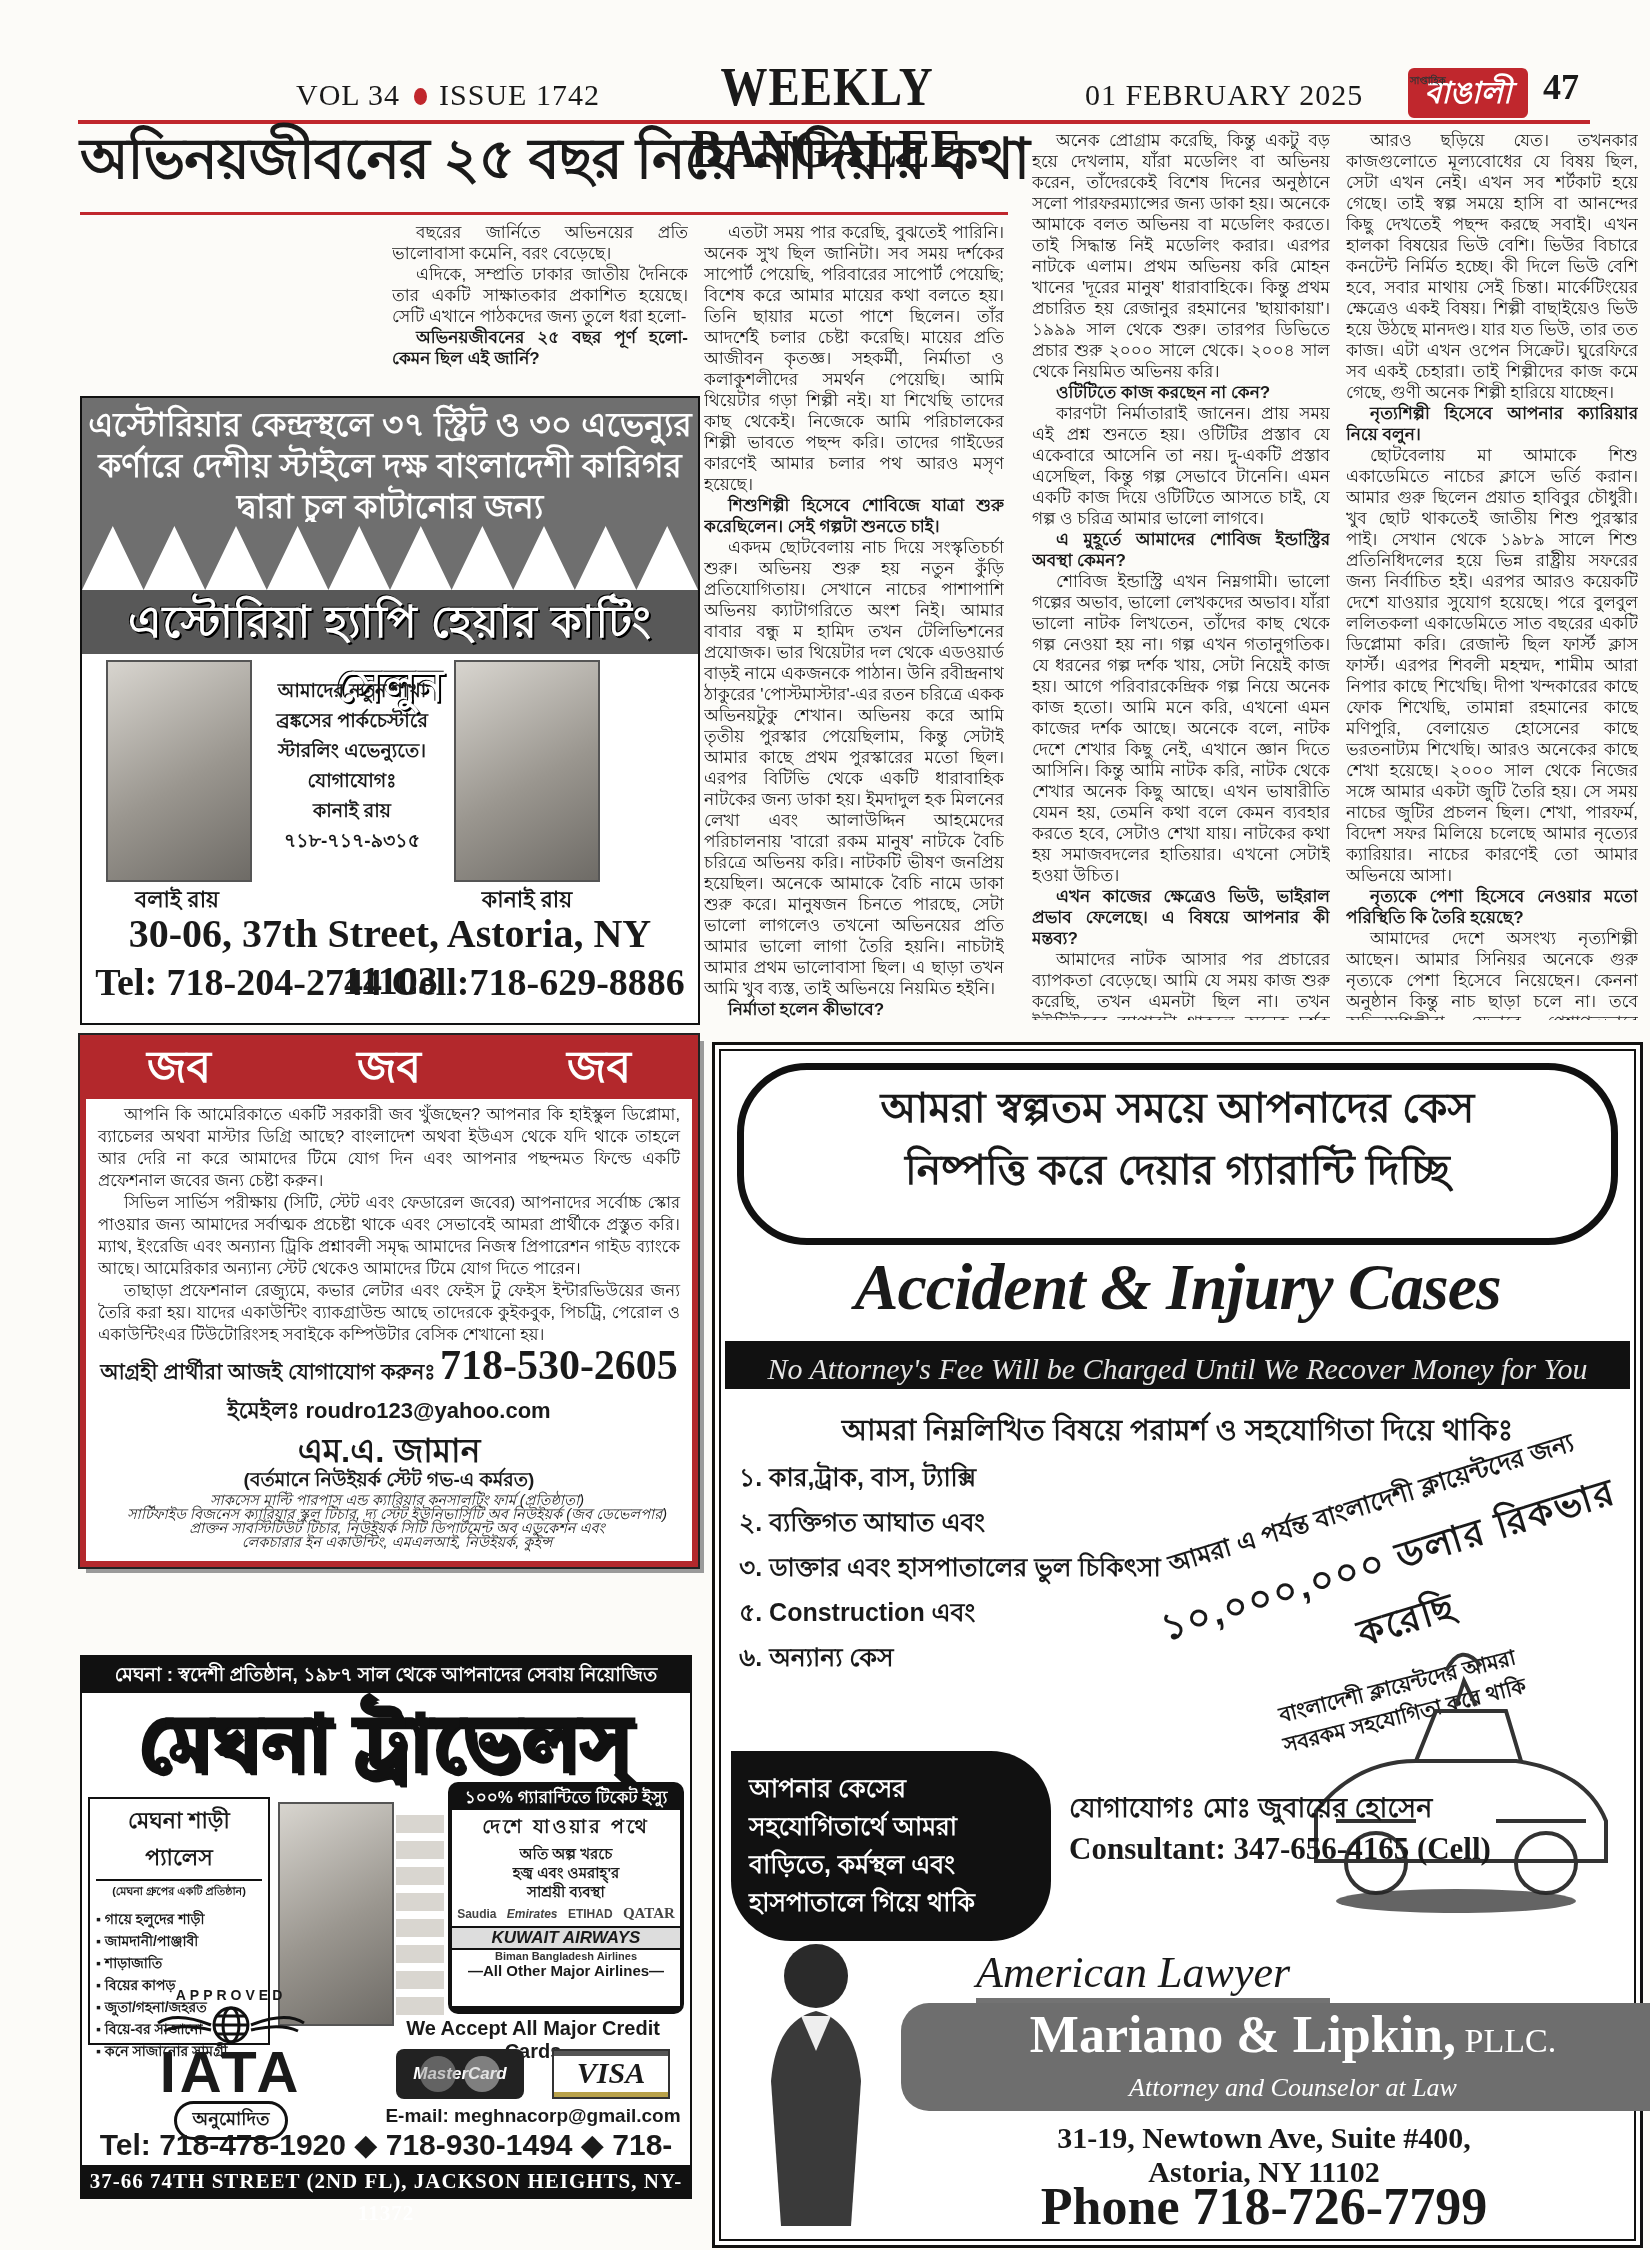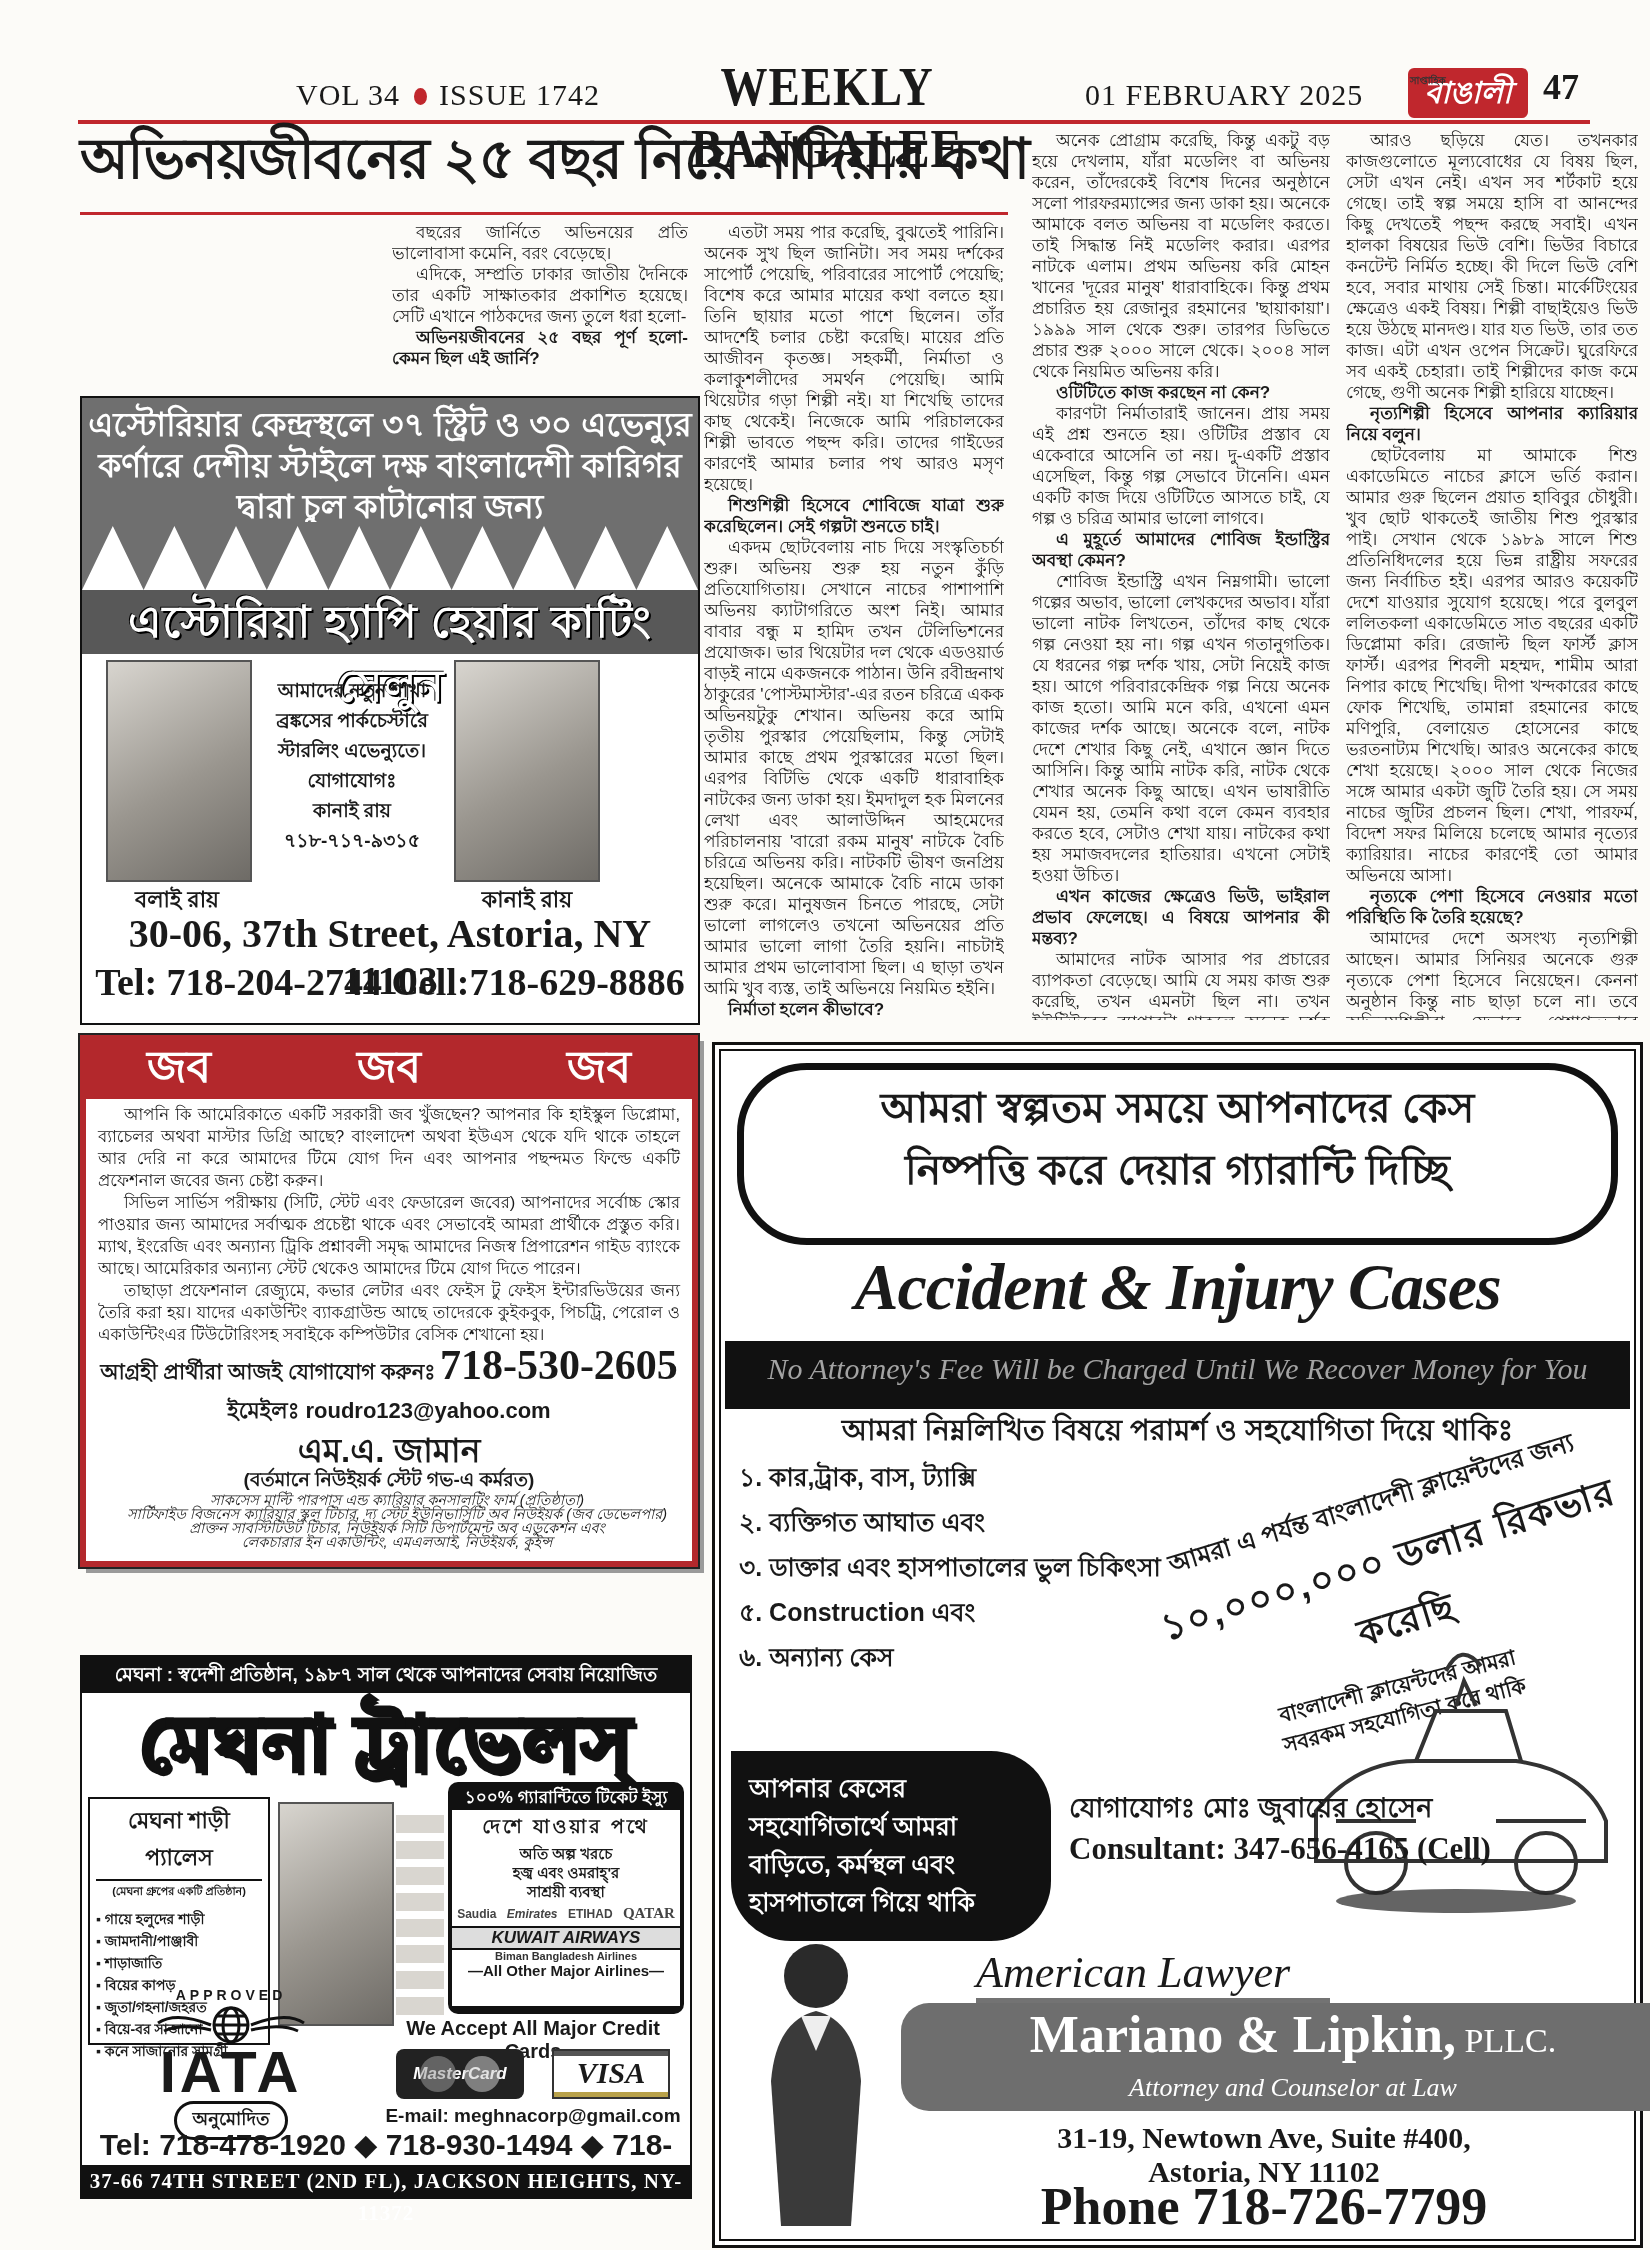--- a/index.html
+++ b/index.html
@@ -59,21 +59,21 @@
   .job-name{position:absolute;top:384px;left:0;right:0;text-align:center;font-weight:bold;font-size:33px;}
   .job-note{position:absolute;top:424px;left:0;right:0;text-align:center;font-weight:bold;font-size:19px;}
   .job-foot{position:absolute;top:452px;left:16px;right:0;text-align:center;font-style:italic;font-size:14.5px;line-height:14px;}
   
   .acc{top:1042px;left:712px;width:925px;height:1200px;border:3px solid #111;background:#fff;}
   .acc-in{position:absolute;inset:4px;border:2px solid #111;}
   .acc-guar{position:absolute;top:12px;left:16px;right:16px;height:160px;border:7px solid #111;
             border-radius:70px;text-align:center;font-weight:bold;font-size:41px;line-height:1.5;padding-top:8px;}
   .acc-title{position:absolute;top:198px;left:0;right:0;text-align:center;font-size:66px;font-weight:bold;
              font-style:italic;letter-spacing:-1px;}
-  .acc-fee{position:absolute;top:290px;left:4px;right:4px;height:68px;background:#111;color:#a3a3a3;
+  .acc-fee{position:absolute;top:290px;left:4px;right:4px;height:48px;background:#111;color:#e5e5e5;
            text-align:center;font-style:italic;font-size:30px;line-height:56px;}
   .acc-intro{position:absolute;top:356px;left:8px;right:8px;text-align:center;font-weight:bold;font-size:29px;}
   .acc-list{position:absolute;top:404px;left:18px;width:440px;font-weight:bold;font-size:25px;line-height:45px;}
   .acc-diag{position:absolute;top:430px;left:420px;width:500px;transform:rotate(-17deg);
             text-align:center;font-weight:bold;}
   .acc-diag .d1{font-size:25px;}
   .acc-diag .d2{font-size:37px;letter-spacing:2px;margin-top:6px;}
   .acc-diag2{position:absolute;top:620px;left:470px;width:420px;transform:rotate(-14deg);
              text-align:center;font-weight:bold;font-size:21px;line-height:30px;}
   .acc-visit{position:absolute;top:700px;left:10px;width:320px;height:190px;background:#111;color:#fff;

